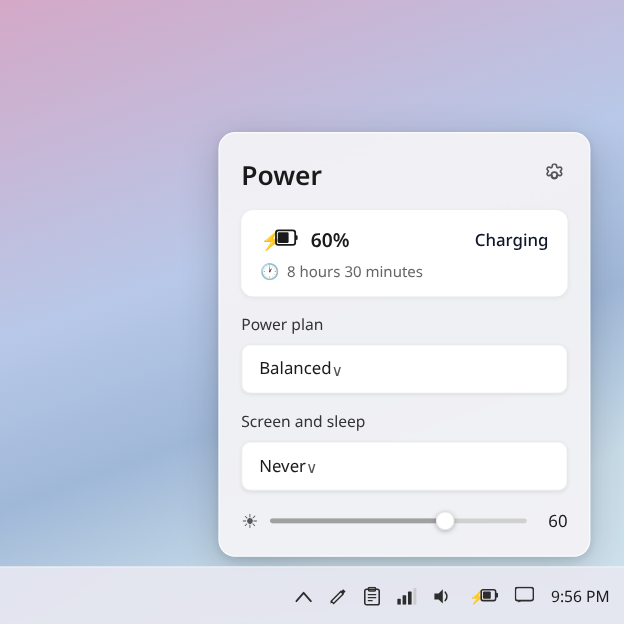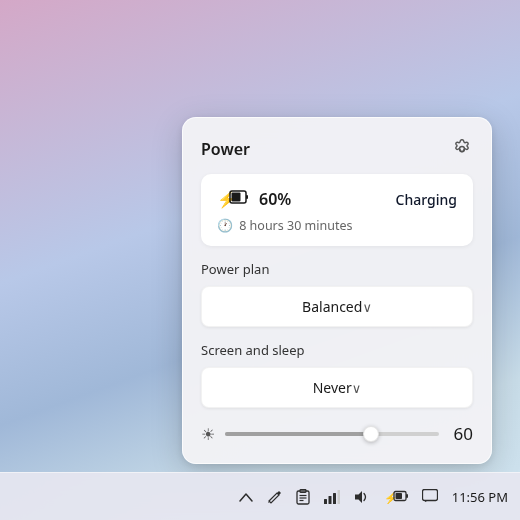--- a/index.html
+++ b/index.html
@@ -69,21 +69,21 @@
     }
 
     .panel-header {
       display: flex;
       align-items: center;
       justify-content: space-between;
       margin-bottom: 14px;
     }
 
     .panel-title {
-      font-size: 16px;
+      font-size: 22px;
       font-weight: 600;
       color: #1a1a1a;
     }
 
     .gear-icon {
       width: 22px;
       height: 22px;
       color: #555;
       cursor: pointer;
       display: flex;
@@ -144,21 +144,21 @@
       margin-bottom: 8px;
       margin-top: 0;
     }
 
     .dropdown {
       background: white;
       border-radius: 8px;
       padding: 10px 14px;
       display: flex;
       align-items: center;
-      justify-content: center;
+      justify-content: flex-start;
       cursor: pointer;
       margin-bottom: 14px;
       box-shadow: 0 1px 3px rgba(0,0,0,0.07);
       border: 1px solid rgba(0,0,0,0.05);
     }
 
     .dropdown-value {
       font-size: 14px;
       color: #1a1a1a;
     }
@@ -202,21 +202,21 @@
       transform: translate(-50%, -50%);
       width: 16px;
       height: 16px;
       background: white;
       border-radius: 50%;
       box-shadow: 0 1px 4px rgba(0,0,0,0.25);
       border: 1px solid rgba(0,0,0,0.1);
     }
 
     .brightness-value {
-      font-size: 17px;
+      font-size: 14px;
       color: #1a1a1a;
       min-width: 24px;
       text-align: right;
     }
 
     
     .batt-icon {
       font-size: 24px;
       position: relative;
       display: inline-flex;
@@ -332,14 +332,14 @@
         <rect x="11.5" y="3" width="6.5" height="6" rx="0.8" fill="#2d2d2d"></rect>
       </svg>
     </div>
     <div class="taskbar-icon">
       <svg width="16" height="15" viewBox="0 0 16 15">
           <rect x="0.5" y="0.5" width="15" height="11" rx="2" fill="none" stroke="#2d2d2d" stroke-width="1.3"></rect>
           <path d="M3 13 L3 11 L7 11 Z" fill="#2d2d2d"></path>
         </svg>
     </div>
   </div>
-  <span class="taskbar-time">11:56 PM</span>
+  <span class="taskbar-time">9:56 PM</span>
 </div>
 
 </body></html>

